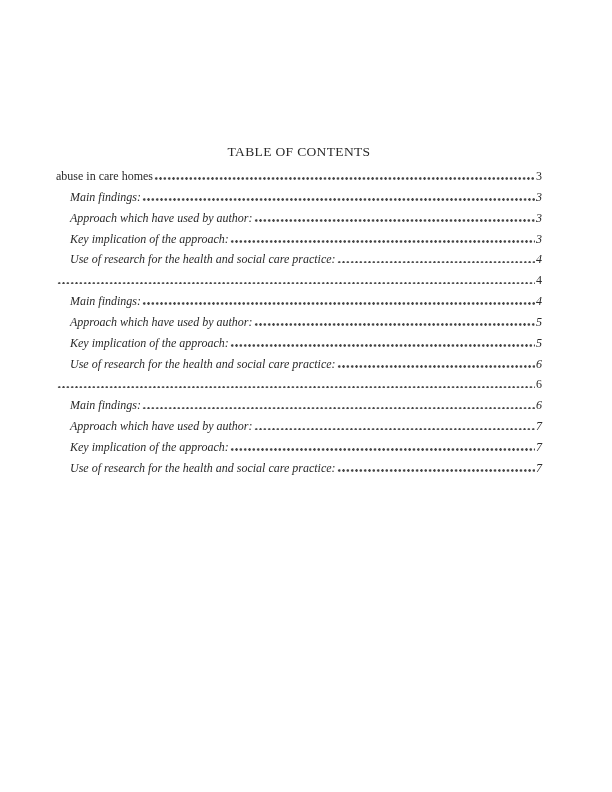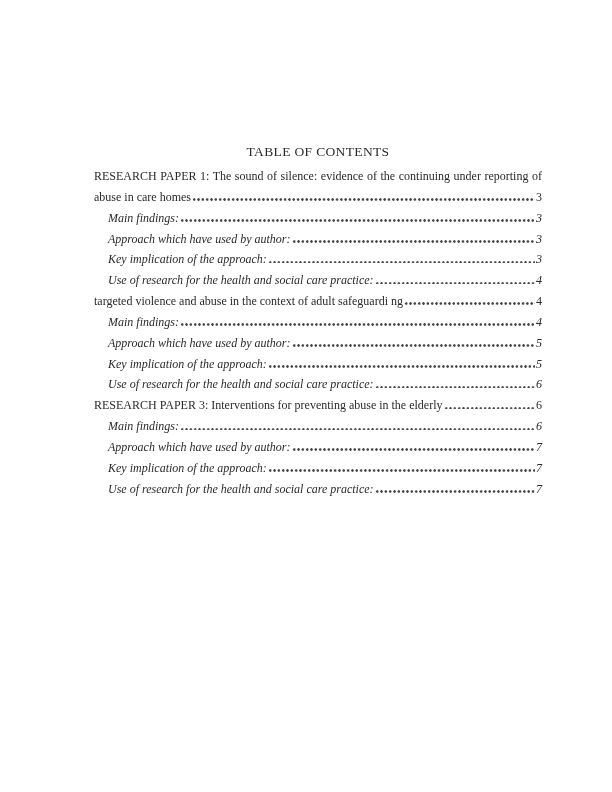--- a/index.html
+++ b/index.html
@@ -11,21 +11,21 @@
     width: 612px;
     height: 792px;
     overflow: hidden;
     font-family: "Liberation Serif", "DejaVu Serif", serif;
     color: #2a2a2a;
   }
   .page {
     box-sizing: border-box;
     width: 612px;
     height: 672px;
-    padding: 141px 70px 0 94px;
+    padding: 141px 70px 0 56px;
     background: #ffffff;
   }
   .doc-title {
     text-align: center;
     font-size: 13.5px;
     letter-spacing: 0.35px;
     line-height: 22px;
     white-space: nowrap;
   }
   .toc {
@@ -67,21 +67,20 @@
   .page-num {
     white-space: nowrap;
   }
 </style>
 </head>
 <body>
 
 <div class="page">
   <div class="doc-title">TABLE OF CONTENTS</div>
   <div class="toc">
-      <div class="toc-row justify"><span class="toc-text">RESEARCH PAPER 1: The sound of silence: evidence of the continuing under reporting of</span></div>
       <div class="toc-row">
         <span class="toc-text">abuse in care homes</span>
         <span class="leader"></span>
         <span class="page-num">3</span>
       </div>
       <div class="toc-row indent">
         <span class="toc-text">Main findings:</span>
         <span class="leader"></span>
         <span class="page-num">3</span>
       </div>
@@ -94,21 +93,20 @@
         <span class="toc-text">Key implication of the approach:</span>
         <span class="leader"></span>
         <span class="page-num">3</span>
       </div>
       <div class="toc-row indent">
         <span class="toc-text">Use of research for the health and social care practice:</span>
         <span class="leader"></span>
         <span class="page-num">4</span>
       </div>
       <div class="toc-row">
-        <span class="toc-text">targeted violence and abuse in the context of adult safeguardi ng</span>
         <span class="leader"></span>
         <span class="page-num">4</span>
       </div>
       <div class="toc-row indent">
         <span class="toc-text">Main findings:</span>
         <span class="leader"></span>
         <span class="page-num">4</span>
       </div>
       <div class="toc-row indent">
         <span class="toc-text">Approach which have used by author:</span>
@@ -119,21 +117,20 @@
         <span class="toc-text">Key implication of the approach:</span>
         <span class="leader"></span>
         <span class="page-num">5</span>
       </div>
       <div class="toc-row indent">
         <span class="toc-text">Use of research for the health and social care practice:</span>
         <span class="leader"></span>
         <span class="page-num">6</span>
       </div>
       <div class="toc-row">
-        <span class="toc-text">RESEARCH PAPER 3: Interventions for preventing abuse in the elderly</span>
         <span class="leader"></span>
         <span class="page-num">6</span>
       </div>
       <div class="toc-row indent">
         <span class="toc-text">Main findings:</span>
         <span class="leader"></span>
         <span class="page-num">6</span>
       </div>
       <div class="toc-row indent">
         <span class="toc-text">Approach which have used by author:</span>

